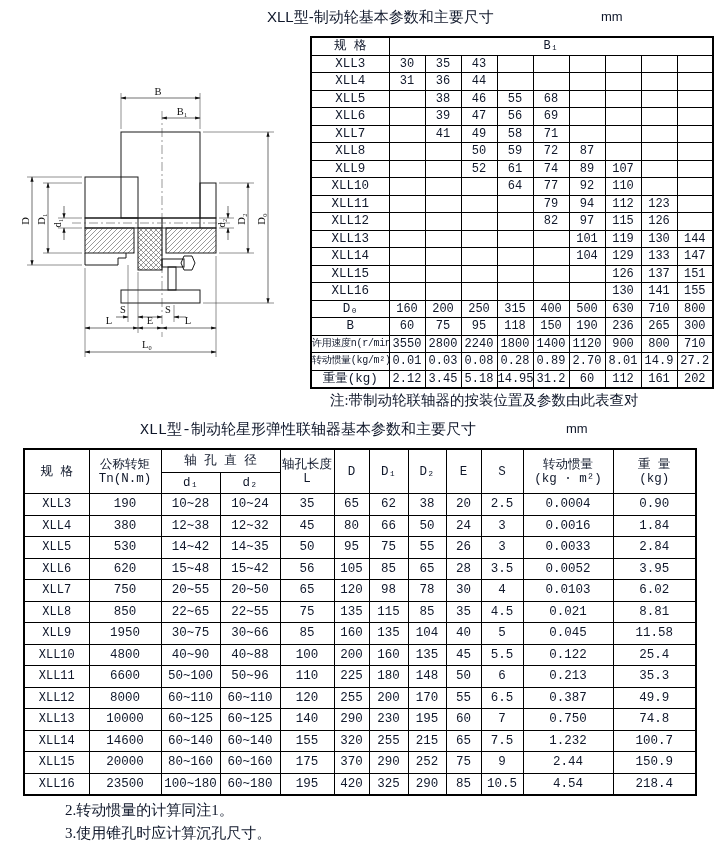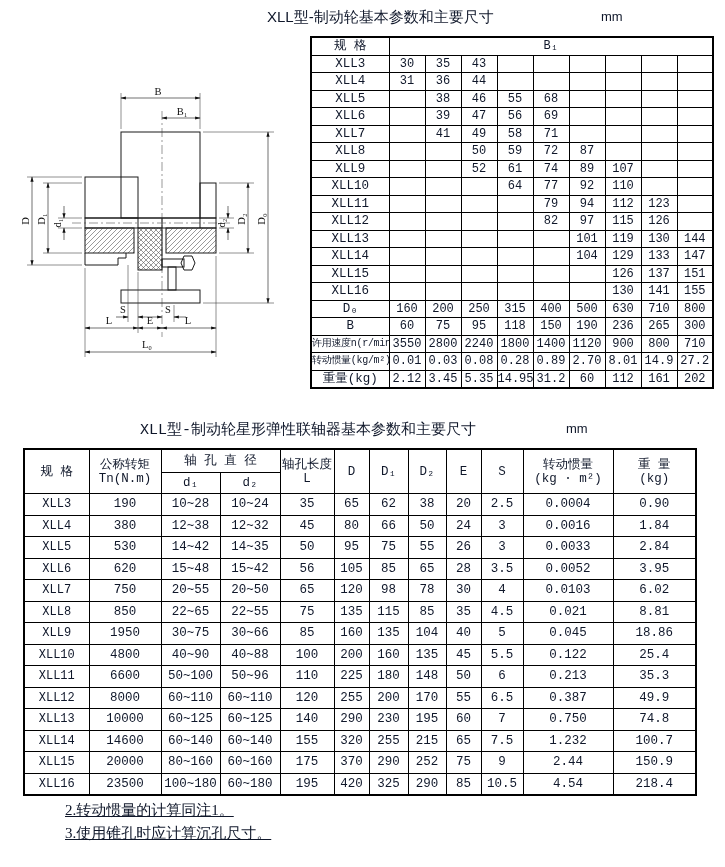--- a/index.html
+++ b/index.html
@@ -20,21 +20,21 @@
   #table1 td{font-size:12px;height:16.5px;line-height:16.5px;}
   #table1 td.lbl{font-size:12.5px;}
   #table1 td.sm{font-size:10px;letter-spacing:-0.3px;margin-left:32px;}
   .t1note{position:absolute;left:330px;top:391px;font-size:14.5px;}
   #table2{position:absolute;left:23px;top:448px;width:672px;border:2px solid #000;}
   #table2 td{font-size:12.5px;height:20.5px;line-height:14px;}
   #table2 td.hd{font-size:12.5px;}
   #table2 .l2{margin-top:0;}
   #table2 td.spec{font-size:12px;}
   .fnotes{position:absolute;left:28px;top:799px;font-size:15px;line-height:23px;}
-  .fnotes .ind{margin-left:37px;text-decoration:underline;}
+  .fnotes .ind{margin-left:37px;}
   svg text{font-family:"Liberation Serif","DejaVu Serif",serif;font-size:10.5px;fill:#111;}
 </style>
 </head>
 <body>
 
 <div class="page">
 
   <div class="title1">XLL型-制动轮基本参数和主要尺寸</div>
   <div class="unit1">mm</div>
 
@@ -364,31 +364,32 @@
           <td>0.89</td>
           <td>2.70</td>
           <td>8.01</td>
           <td>14.9</td>
           <td>27.2</td>
         </tr>
         <tr>
           <td class="lbl">重量(kg)</td>
           <td>2.12</td>
           <td>3.45</td>
-          <td>5.35</td>
+          <td>5.18</td>
           <td>14.95</td>
           <td>31.2</td>
           <td>60</td>
           <td>112</td>
           <td>161</td>
           <td>202</td>
         </tr>
       </tbody>
   </table>
 
+  <div class="t1note">注:带制动轮联轴器的按装位置及参数由此表查对</div>
 
   <div class="title2">XLL型-制动轮星形弹性联轴器基本参数和主要尺寸</div>
   <div class="unit2">mm</div>
 
   <table id="table2">
     <colgroup>
       <col style="width:65px">
         <col style="width:72px">
         <col style="width:59px">
         <col style="width:60px">
@@ -520,21 +521,21 @@
           <td>1950</td>
           <td>30~75</td>
           <td>30~66</td>
           <td>85</td>
           <td>160</td>
           <td>135</td>
           <td>104</td>
           <td>40</td>
           <td>5</td>
           <td>0.045</td>
-          <td>18.86</td>
+          <td>11.58</td>
         </tr>
         <tr>
           <td class="spec">XLL10</td>
           <td>4800</td>
           <td>40~90</td>
           <td>40~88</td>
           <td>100</td>
           <td>200</td>
           <td>160</td>
           <td>135</td>

